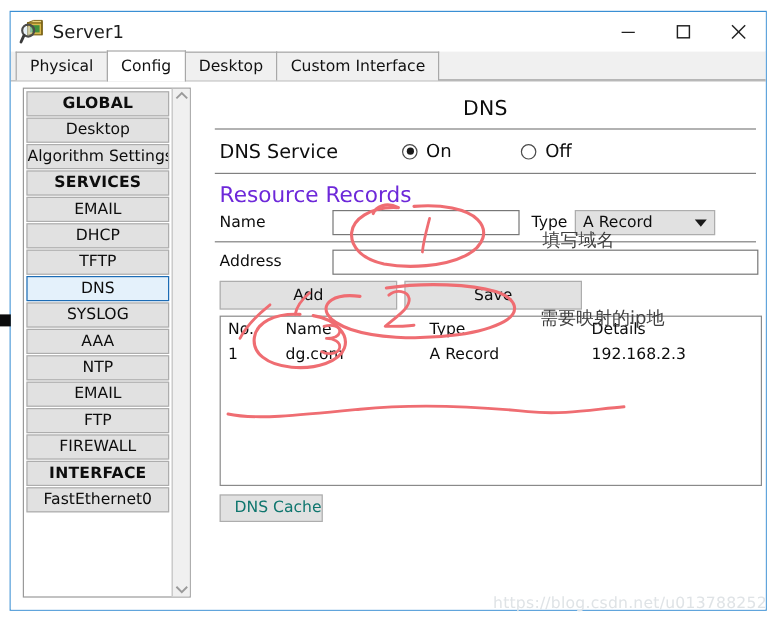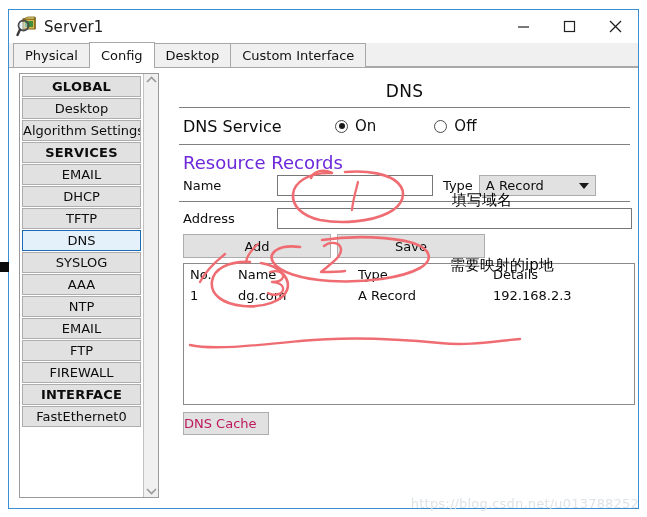--- a/index.html
+++ b/index.html
@@ -320,39 +320,39 @@
   }
   .tbl col.c-no { width: 48px; }
   .tbl col.c-name { width: 120px; }
   .tbl col.c-type { width: 135px; }
   .tbl col.c-det { width: auto; }
   .cache-btn {
     margin: 7px 0 0 6px;
     width: 86px;
     height: 23px;
     line-height: 22px;
-    text-align: left;
-    font-size: 13px;
-    color: #be185d;
+    text-align: right;
+    font-size: 13px;
+    color: #0f766e;
     background: #e1e1e1;
     border: 1px solid #adadad;
     box-sizing: border-box;
   }
 
   
   .annot-layer {
     position: absolute;
     left: 0; top: 0;
     width: 647px;
     height: 517px;
     pointer-events: none;
   }
   .cn-note {
     position: absolute;
-    color: #000000;
+    color: #404040;
     font-size: 15px;
     font-family: "DejaVu Sans", "Liberation Sans", sans-serif;
     white-space: nowrap;
   }
   .watermark {
     position: absolute;
     right: 8px;
     bottom: 6px;
     font-size: 13px;
     color: #dfe3e6;

